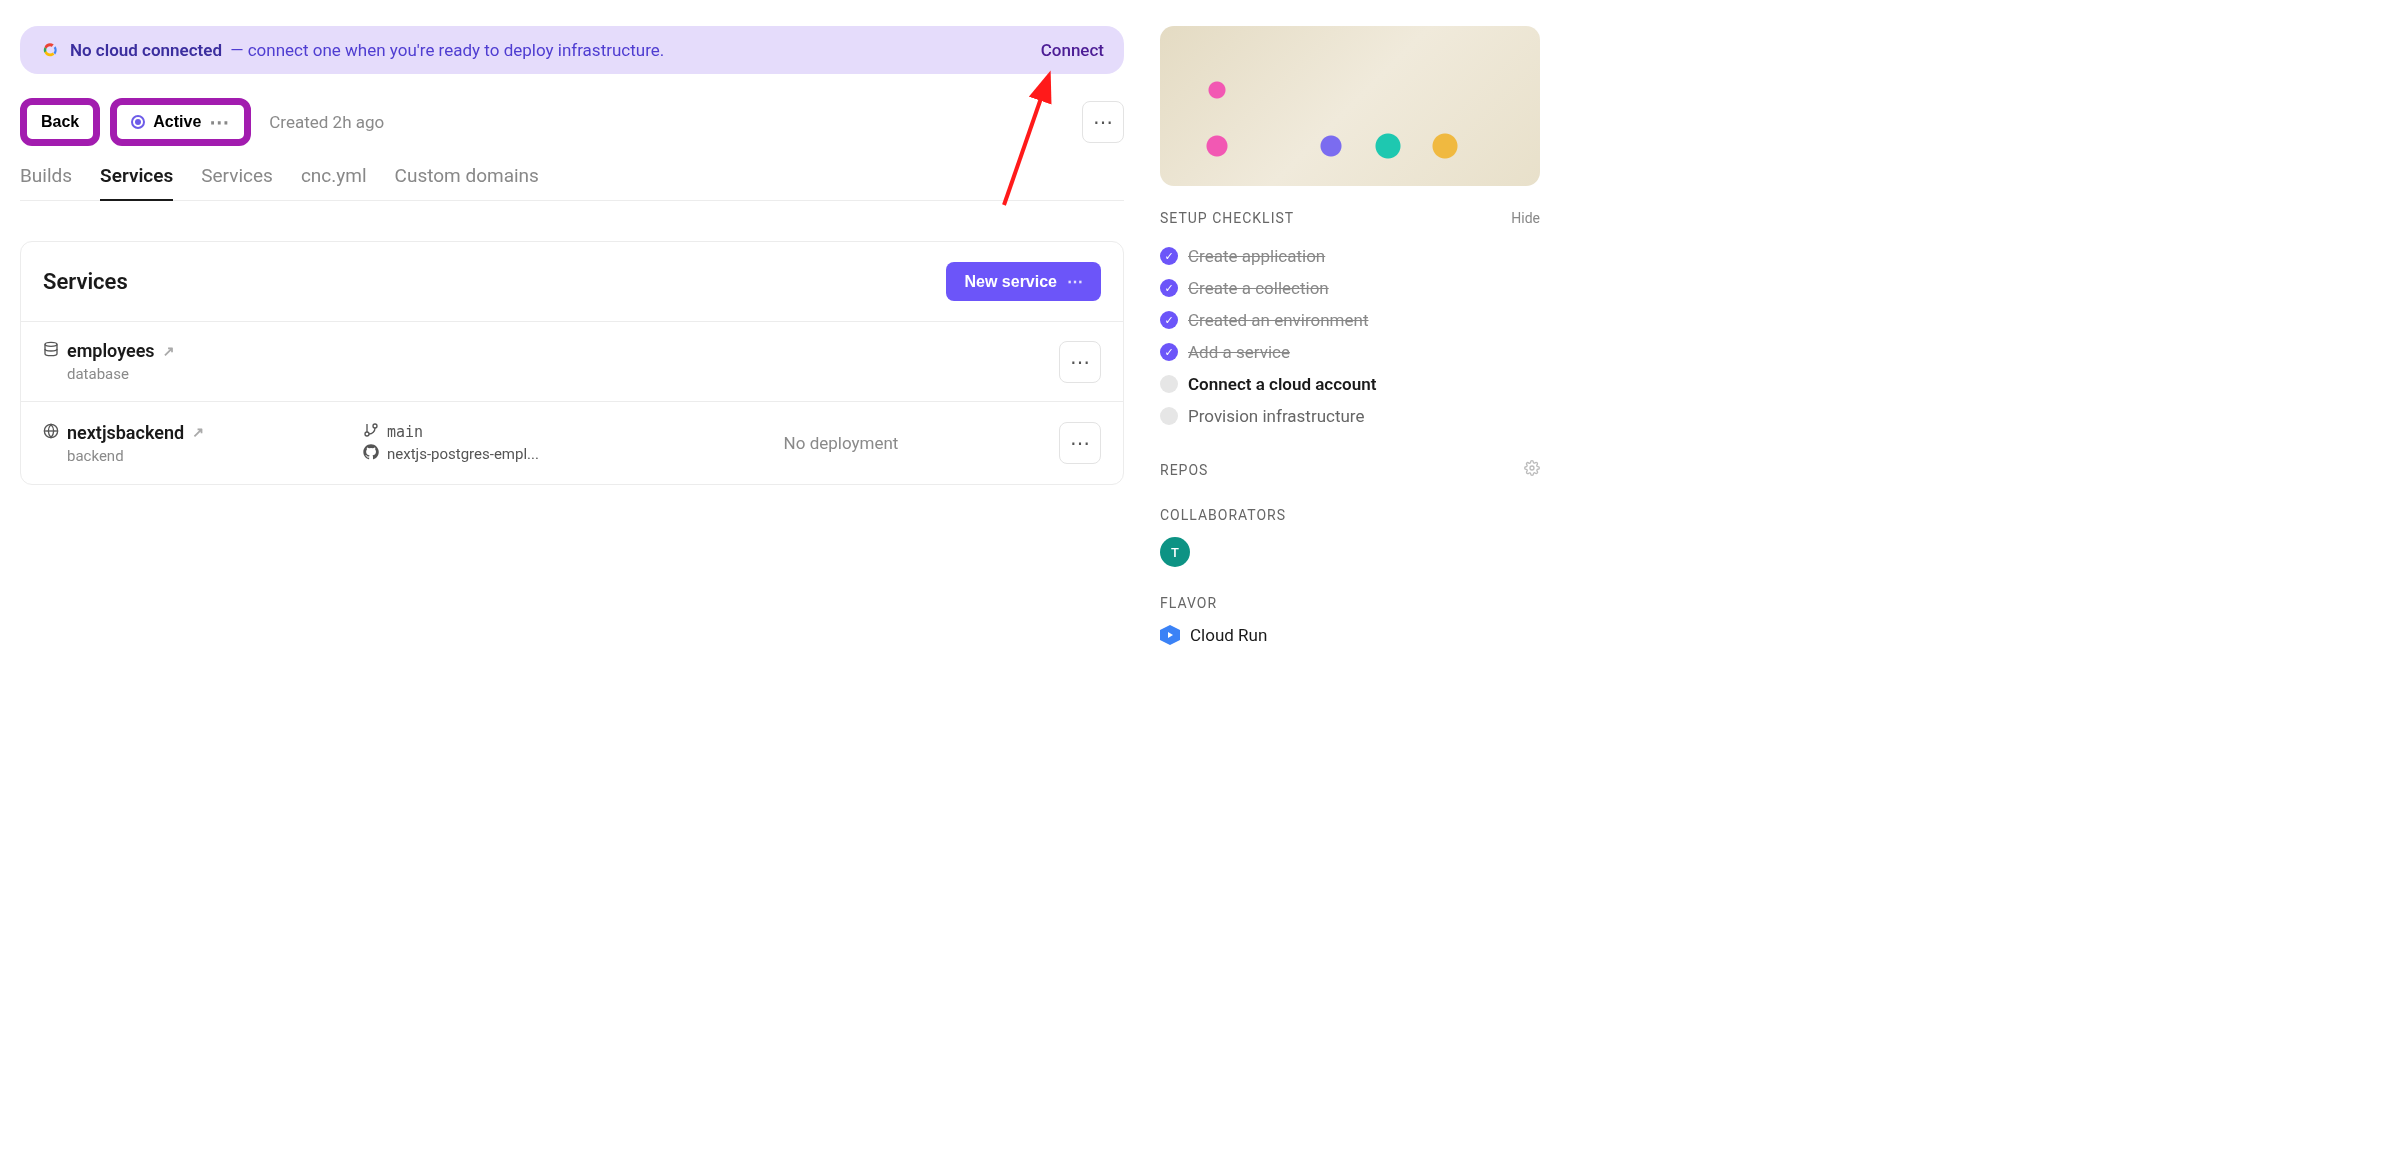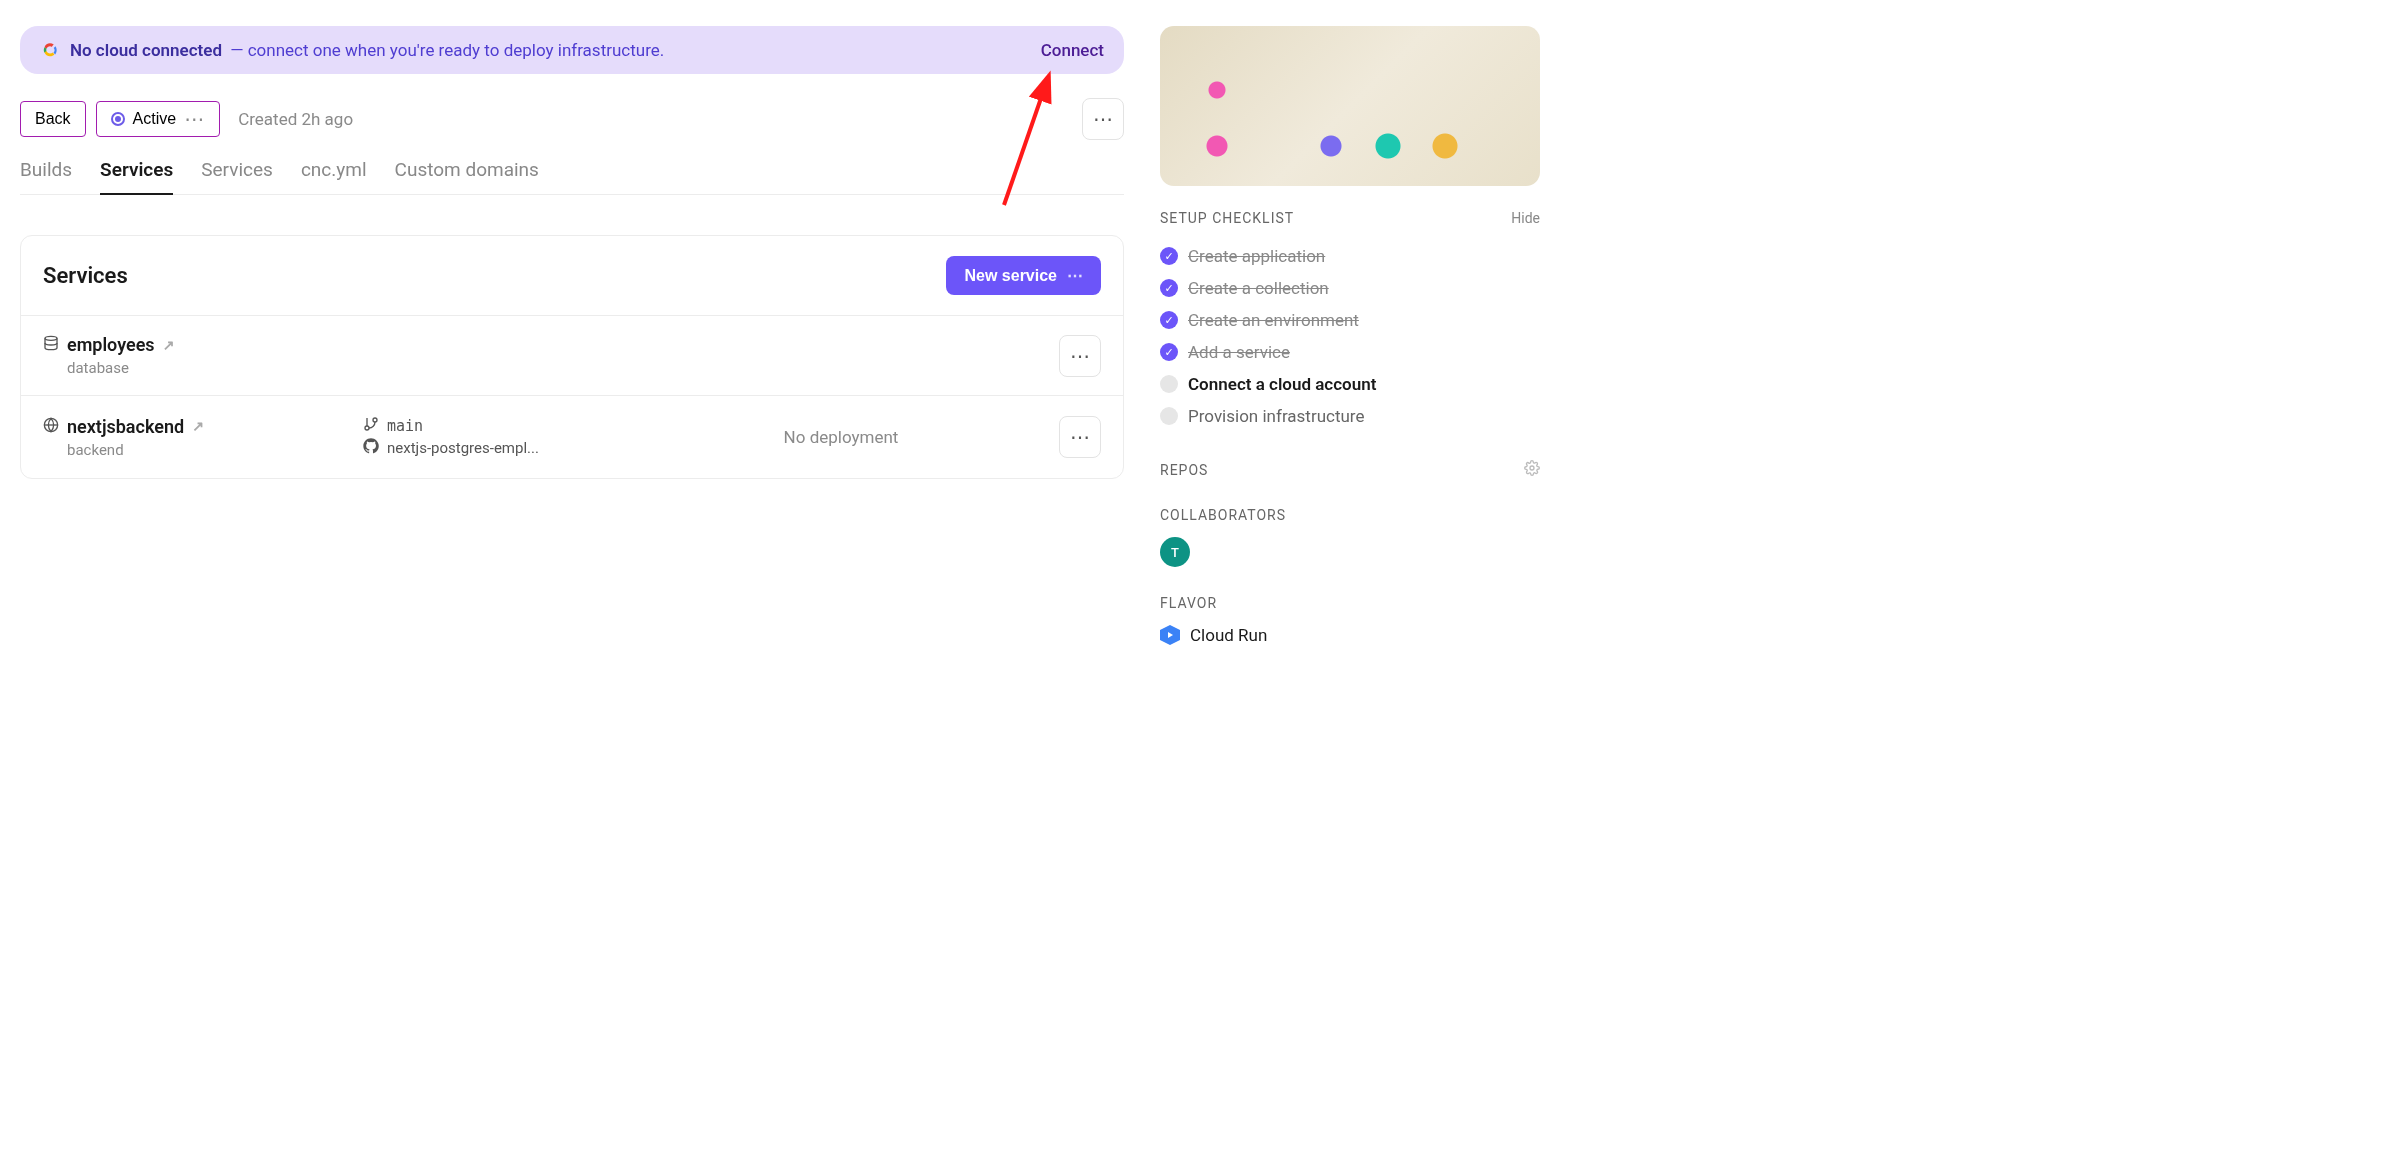--- a/index.html
+++ b/index.html
@@ -55,26 +55,26 @@
 
     
     .header-row {
       display: flex;
       align-items: center;
       gap: 10px;
       margin-bottom: 18px;
       position: relative;
     }
     .btn {
-      border: 1px solid #a21caf;
+      border: 7px solid #a21caf;
       background: #fff;
-      border-radius: 4px;
+      border-radius: 12px;
       padding: 8px 14px;
       font-size: 16px;
-      font-weight: 400;
+      font-weight: 700;
       cursor: pointer;
       display: inline-flex;
       align-items: center;
       gap: 8px;
     }
     .active-dot {
       width: 14px; height: 14px; border-radius: 50%;
       border: 2px solid #6d5ce8;
       display: inline-flex; align-items: center; justify-content: center;
     }
@@ -385,21 +385,21 @@
           <div class="check-item done">
             <span class="check-circle done">✓</span>
             <span class="label">Create application</span>
           </div>
           <div class="check-item done">
             <span class="check-circle done">✓</span>
             <span class="label">Create a collection</span>
           </div>
           <div class="check-item done">
             <span class="check-circle done">✓</span>
-            <span class="label">Create an environment</span>
+            <span class="label">Created an environment</span>
           </div>
           <div class="check-item done">
             <span class="check-circle done">✓</span>
             <span class="label">Add a service</span>
           </div>
           <div class="check-item current">
             <span class="check-circle pending"></span>
             <span class="label">Connect a cloud account</span>
           </div>
           <div class="check-item pending">

